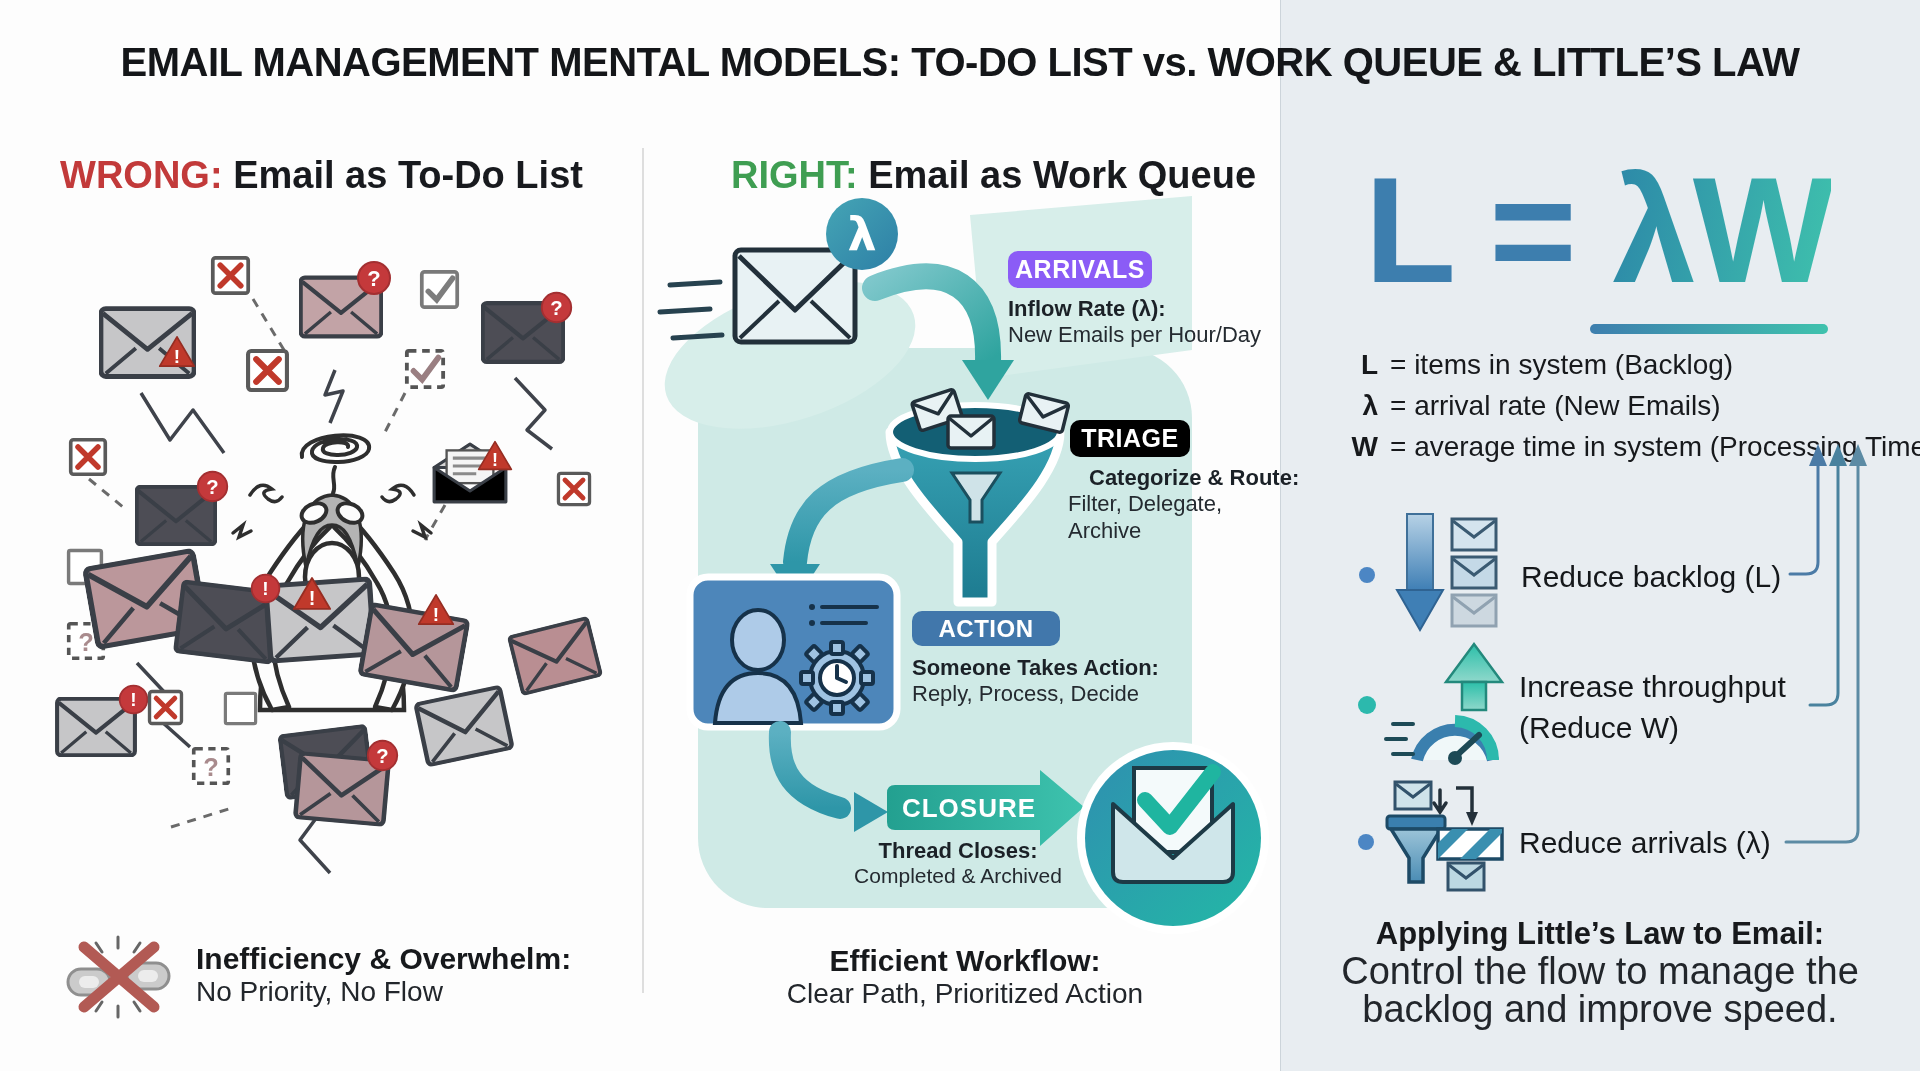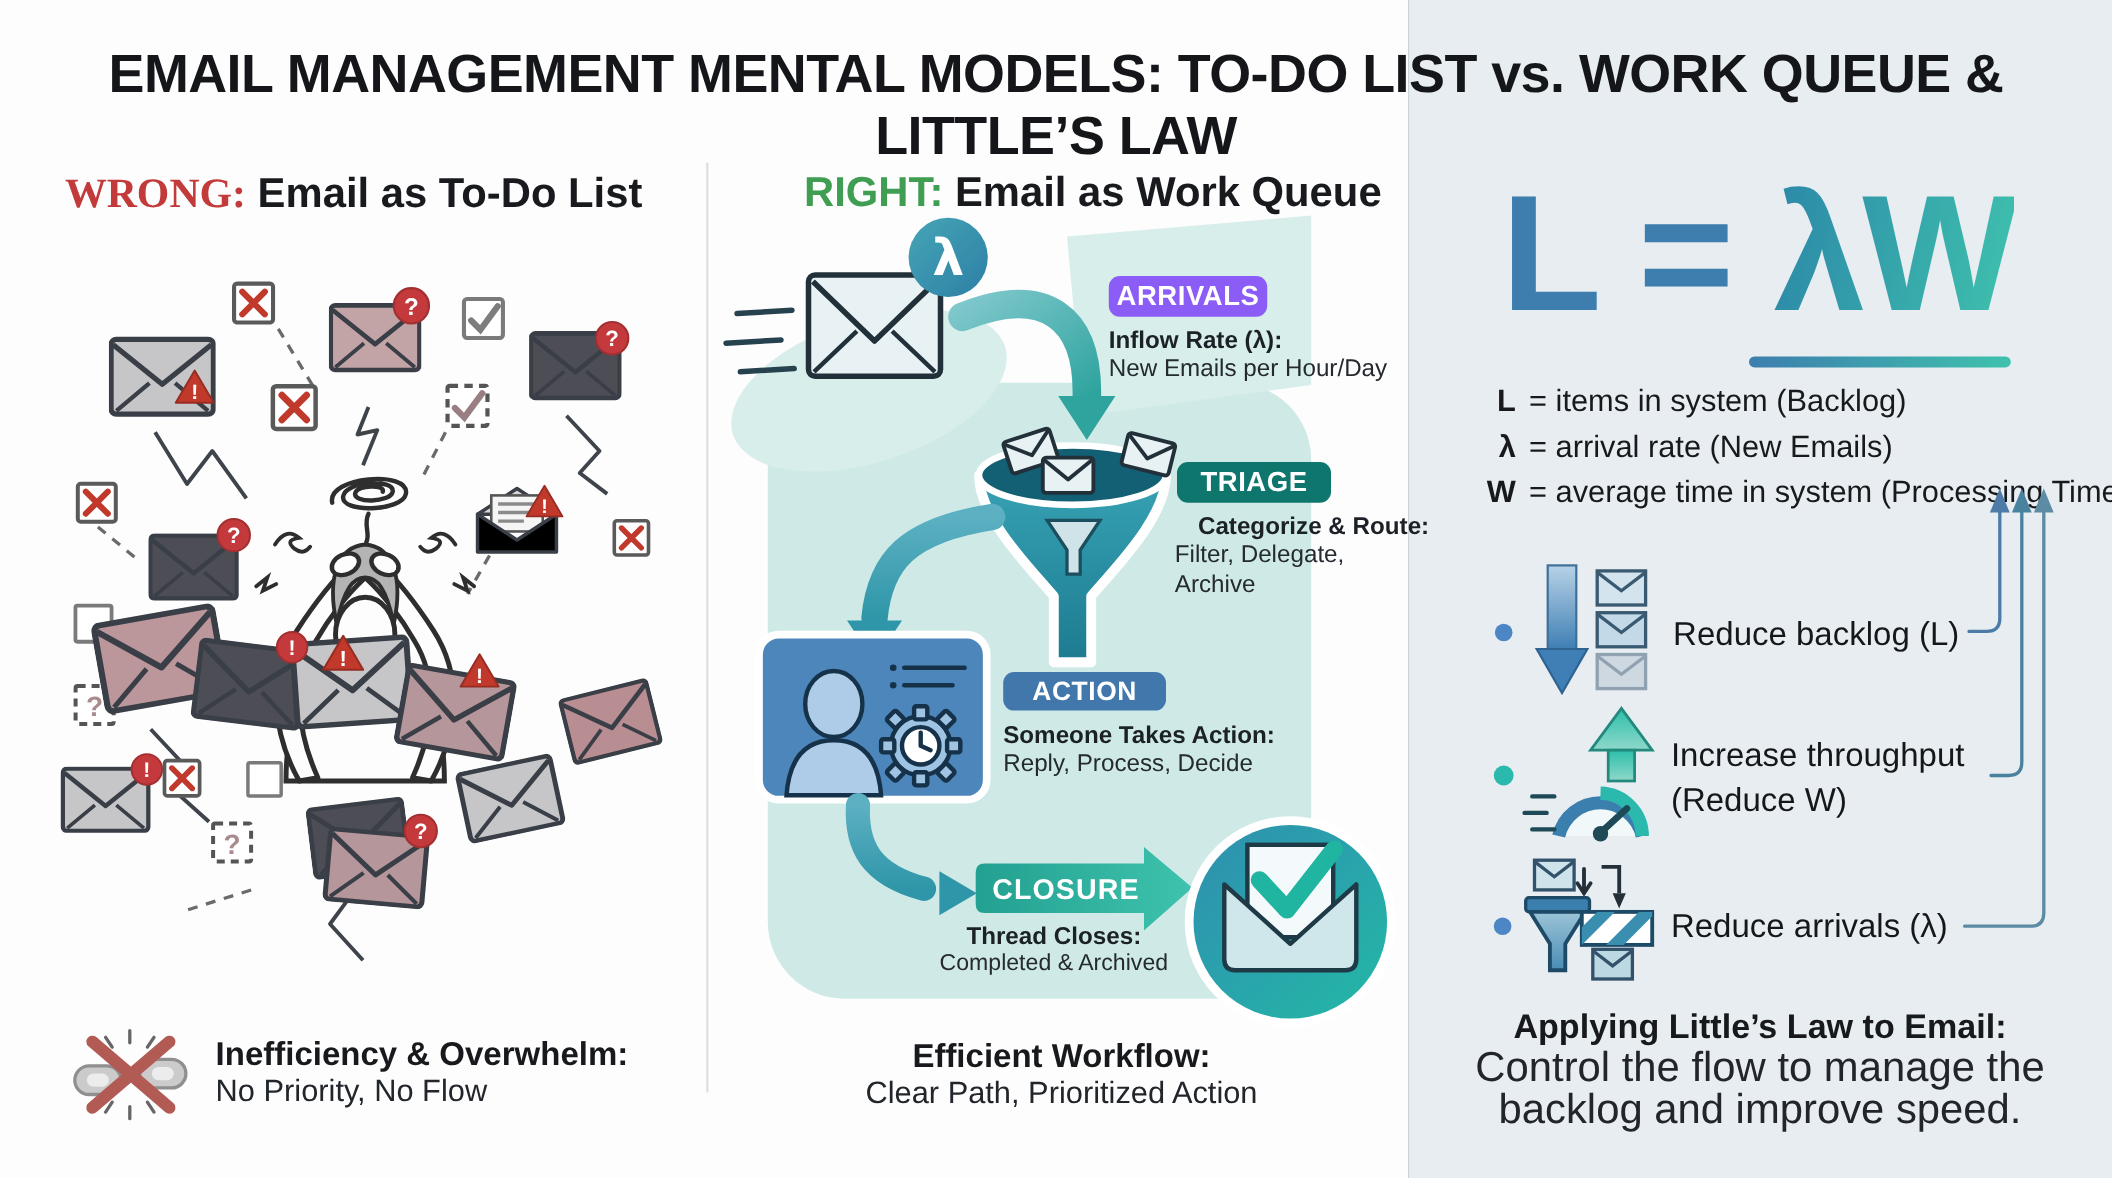--- a/index.html
+++ b/index.html
@@ -1,31 +1,31 @@
 <!DOCTYPE html>
 <html><head>
 <meta charset="utf-8">
 <style>
   html,body{margin:0;padding:0;background:#fff;}
   .canvas{position:relative;width:1920px;height:1071px;overflow:hidden;
           font-family:"Liberation Sans",sans-serif;background:#fdfdfd;color:#17191c;}
   .abs{position:absolute;}
   .right-bg{left:1280px;top:0;width:640px;height:1071px;background:#e8edf1;border-left:1px solid #ccd4da;}
   .v-divider{left:642px;top:148px;width:2px;height:845px;background:#dedede;}
-  .title{left:0;right:0;top:40px;margin:0;text-align:center;font-size:49px;font-weight:bold;
+  .title{left:0;right:0;top:40px;margin:0;text-align:center;font-size:40px;font-weight:bold;
          letter-spacing:-0.5px;color:#141619;}
   .heading{top:154px;font-size:38px;font-weight:bold;white-space:nowrap;}
   .left-h{left:0;width:643px;text-align:center;}
   .mid-h{left:675px;width:637px;text-align:center;}
-  .h-red{color:#c23a3a;font-family:Liberation Serif, serif;}
+  .h-red{color:#c23a3a;}
   .h-green{color:#3f9e52;}
   .h-dark{color:#181a1e;}
   .badge{color:#fff;font-weight:bold;text-align:center;border-radius:10px;letter-spacing:0.5px;}
   .badge-arrivals{left:1008px;top:251px;width:144px;height:37px;line-height:37px;font-size:25px;background:#8b5cf6;}
-  .badge-triage{left:1070px;top:420px;width:140px;height:37px;line-height:37px;font-size:25px;background:#0f766e;}
+  .badge-triage{left:1070px;top:420px;width:120px;height:37px;line-height:37px;font-size:25px;background:#000000;}
   .badge-action{left:912px;top:611px;width:148px;height:35px;line-height:35px;font-size:24px;background:#4177ab;}
   .stage-title{font-size:22px;font-weight:bold;color:#1b2127;white-space:nowrap;}
   .stage-desc{font-size:22px;color:#242a30;white-space:nowrap;}
   .closure-label{left:889px;top:793px;width:160px;text-align:center;color:#fff;
                  font-size:26px;font-weight:bold;letter-spacing:1px;}
   .closure-text{left:808px;top:838px;width:300px;text-align:center;}
   .cap-title{font-size:30px;font-weight:bold;color:#17191c;}
   .cap-sub{font-size:28px;color:#22262b;}
   .left-cap{left:196px;top:942px;}
   .mid-cap{left:705px;top:944px;width:520px;text-align:center;}

